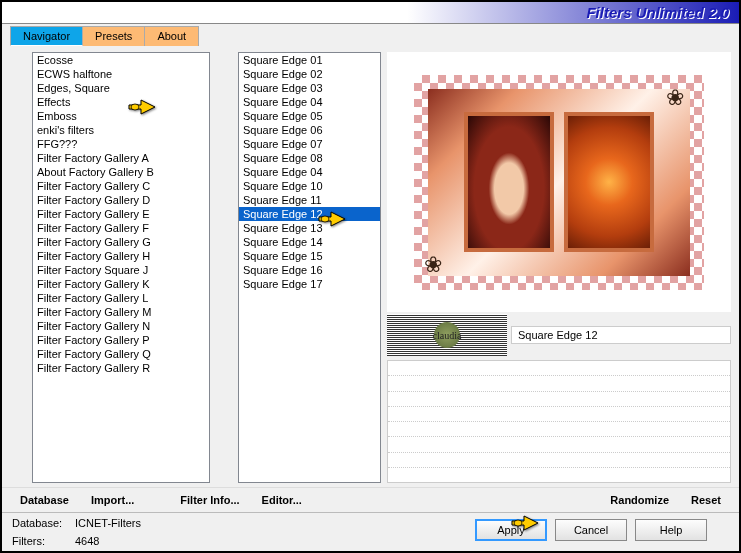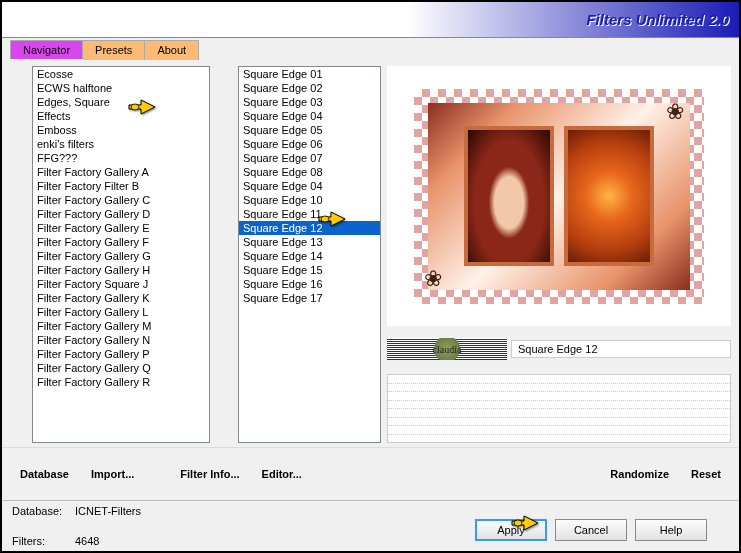--- a/index.html
+++ b/index.html
@@ -1,22 +1,22 @@
 <!DOCTYPE html>
 <html><head>
 <meta charset="utf-8">
 <style>
 * { margin: 0; padding: 0; box-sizing: border-box; font-family: Tahoma, Arial, sans-serif; font-size: 11px; }
 body { background: #f0f0f0; }
 .window { width: 741px; height: 553px; border: 2px solid #000; background: #f0f0f0; position: relative; display: flex; flex-direction: column; }
-.titlebar { height: 36px; background: linear-gradient(to right, #fff 0%, #fff 55%, #1a1cb5 100%); display: flex; align-items: center; justify-content: flex-end; padding-right: 10px; border-bottom: 1px solid #888; }
+.titlebar { height: 22px; background: linear-gradient(to right, #fff 0%, #fff 55%, #1a1cb5 100%); display: flex; align-items: center; justify-content: flex-end; padding-right: 10px; border-bottom: 1px solid #888; }
 .titlebar span { font-family: "Arial Black", Arial, sans-serif; font-size: 15px; font-weight: 900; font-style: italic; color: #1a1cb5; text-shadow: 1px 1px 0 #fff; }
 .tabs { display: flex; background: #f0f0f0; padding: 2px 8px 0 8px; }
 .tab { padding: 3px 12px; border: 1px solid #aaa; border-bottom: none; background: #fdba74; cursor: pointer; margin-right: -1px; }
-.tab.active { background: #d946ef; border-bottom: 1px solid #fff; position: relative; z-index: 2; }
+.tab.active { background: #0ea5e9; border-bottom: 1px solid #fff; position: relative; z-index: 2; }
 .main { flex: 1; display: flex; padding: 6px 8px 4px 8px; gap: 6px; min-height: 0; }
 .col { display: flex; flex-direction: column; min-height: 0; padding-left: 22px; }
 .list { flex: 1; background: #fff; border: 1px solid #828790; overflow-y: auto; overflow-x: hidden; }
 .list-item { padding: 1px 4px; white-space: nowrap; cursor: pointer; color: #000; }
 .list-item.selected { background: #0a64cc; color: #fff; }
 .col1 { width: 200px; }
 .col2 { width: 165px; }
 .preview-area { flex: 1; display: flex; flex-direction: column; }
 .preview-box { height: 260px; background: #fff; border: none; display: flex; align-items: center; justify-content: center; position: relative; }
 .checker-frame { width: 290px; height: 215px; position: relative; }
@@ -29,30 +29,30 @@
   background-position: 0 0, 0 8px, 8px -8px, -8px 0;
 }
 .inner-frame { position: absolute; inset: 14px; background: linear-gradient(135deg, #8b2e1f 0%, #e8946b 20%, #fff1e8 50%, #e8946b 80%, #8b2e1f 100%); display: flex; align-items: center; justify-content: center; gap: 10px; padding: 8px; }
 .photo { width: 90px; height: 140px; border: 4px solid #c76b3e; background: #d86f3a; position: relative; overflow: hidden; }
 .photo.face { background: radial-gradient(ellipse at 50% 55%, #f2c9a8 0%, #f2c9a8 25%, #8b2718 35%, #8b2718 60%, #2a0806 100%); }
 .photo.rose { background: radial-gradient(circle at 50% 50%, #ffb347 0%, #e8671c 30%, #b33d0e 70%, #6b1f06 100%); }
 .corner-orn { position: absolute; width: 28px; height: 28px; font-size: 22px; color: #3a2416; }
 .corner-orn.tr { top: -4px; right: -4px; }
 .corner-orn.bl { bottom: -4px; left: -4px; }
 .detail-row { display: flex; align-items: center; height: 42px; gap: 4px; margin-top: 2px; }
-.watermark { width: 120px; height: 22px; background: repeating-linear-gradient(0deg, #333 0px, #333 1px, #fff 1px, #fff 2px); position: relative; display: flex; align-items: center; justify-content: center; overflow: hidden; }
+.watermark { width: 120px; height: 42px; background: repeating-linear-gradient(0deg, #333 0px, #333 1px, #fff 1px, #fff 2px); position: relative; display: flex; align-items: center; justify-content: center; overflow: hidden; }
 .watermark::after { content: ''; position: absolute; width: 26px; height: 26px; background: radial-gradient(circle, #90a060 0%, #5b6b3a 100%); border-radius: 50%; }
 .wm-label { position: absolute; font-family: cursive; font-size: 10px; color: #222; z-index: 2; }
 .detail-label { flex: 1; padding: 2px 6px; border: 1px solid #ccc; background: #fff; height: 18px; }
 .params { flex: 1; background: #fff; border: 1px solid #ccc; margin-top: 4px; display: flex; flex-direction: column; }
 .param-line { flex: 1; border-bottom: 1px dotted #ccc; }
-.btnrow { display: flex; padding: 16px 10px; gap: 6px; align-items: center; border-top: 1px solid #ddd; }
+.btnrow { display: flex; padding: 2px 10px; gap: 6px; align-items: center; border-top: 1px solid #ddd; }
 .linkbtn { font-weight: bold; padding: 4px 8px; cursor: pointer; }
 .spacer { flex: 1; }
-.statusbar { padding: 4px 10px; border-top: 1px solid #bbb; display: flex; flex-direction: column; gap: 18px; }
+.statusbar { padding: 4px 10px; border-top: 1px solid #bbb; display: flex; flex-direction: column; gap: 6px; }
 .status-line { display: flex; gap: 8px; }
 .status-key { width: 55px; }
 .footer-btns { position: absolute; right: 32px; bottom: 10px; display: flex; gap: 8px; }
 .btn { min-width: 72px; height: 22px; border: 1px solid #888; background: linear-gradient(#fdfdfd, #e2e2e2); cursor: pointer; font-size: 11px; }
 .btn.default { border: 2px solid #3399ff; }
 .pointer { position: absolute; font-size: 22px; filter: drop-shadow(1px 1px 1px rgba(0,0,0,.5)); pointer-events: none; z-index: 50; }
 .pointer svg { width: 30px; height: 24px; }
 ::-webkit-scrollbar { width: 16px; }
 ::-webkit-scrollbar-track { background: #efefef; border: 1px solid #ccc; }
 ::-webkit-scrollbar-thumb { background: #cdcdcd; border: 1px solid #888; }
@@ -78,21 +78,21 @@
     <div class="col col1">
       <div class="list" id="cat-list">
           <div class="list-item">Ecosse</div>
           <div class="list-item">ECWS halftone</div>
           <div class="list-item">Edges, Square</div>
           <div class="list-item">Effects</div>
           <div class="list-item">Emboss</div>
           <div class="list-item">enki's filters</div>
           <div class="list-item">FFG???</div>
           <div class="list-item">Filter Factory Gallery A</div>
-          <div class="list-item">Filter Factory Filter B</div>
+          <div class="list-item">About Factory Gallery B</div>
           <div class="list-item">Filter Factory Gallery C</div>
           <div class="list-item">Filter Factory Gallery D</div>
           <div class="list-item">Filter Factory Gallery E</div>
           <div class="list-item">Filter Factory Gallery F</div>
           <div class="list-item">Filter Factory Gallery G</div>
           <div class="list-item">Filter Factory Gallery H</div>
           <div class="list-item">Filter Factory Square J</div>
           <div class="list-item">Filter Factory Gallery K</div>
           <div class="list-item">Filter Factory Gallery L</div>
           <div class="list-item">Filter Factory Gallery M</div>

